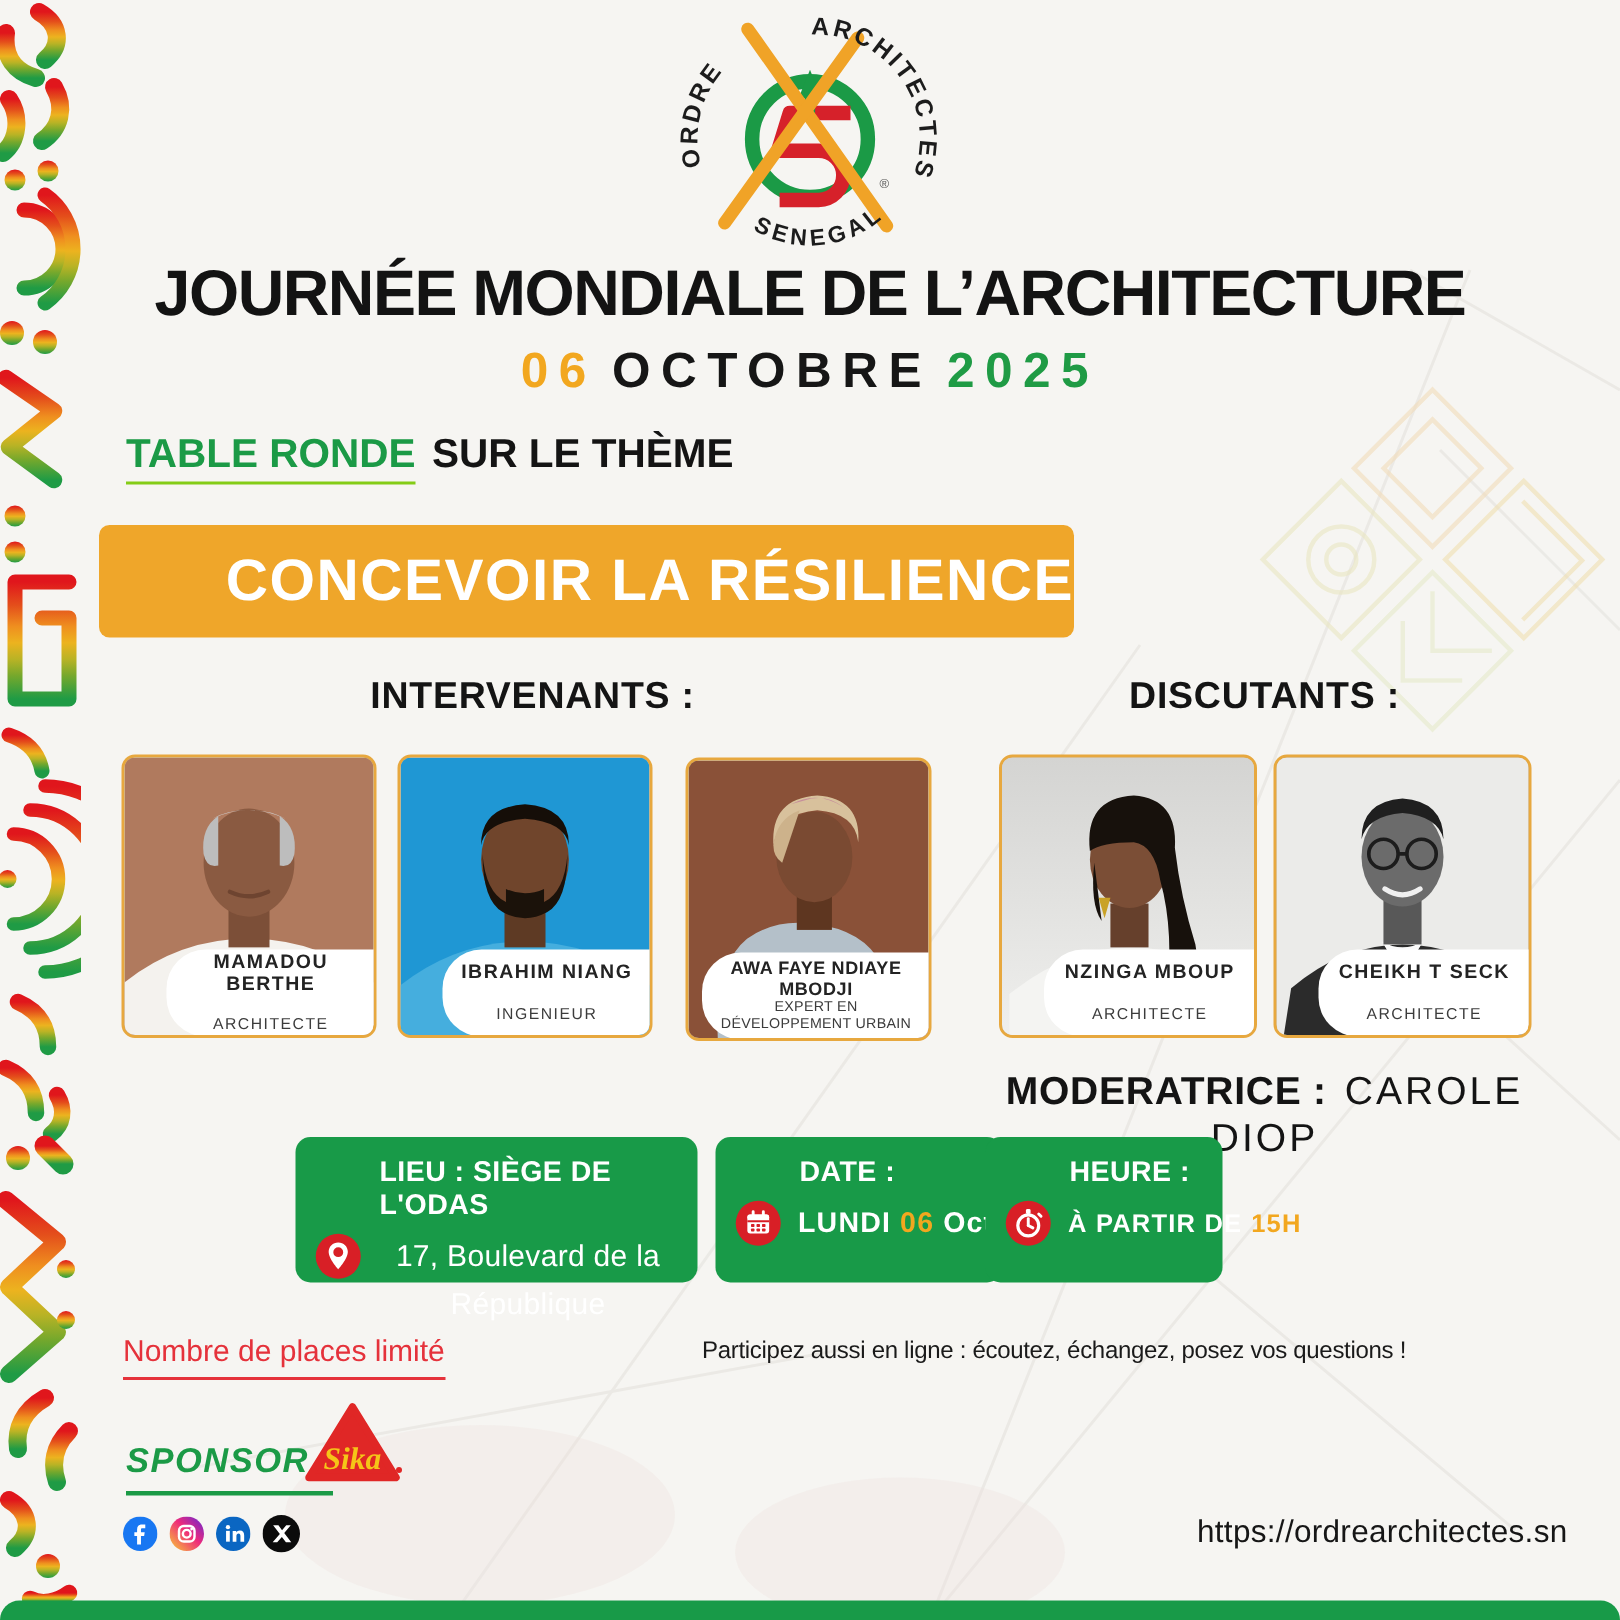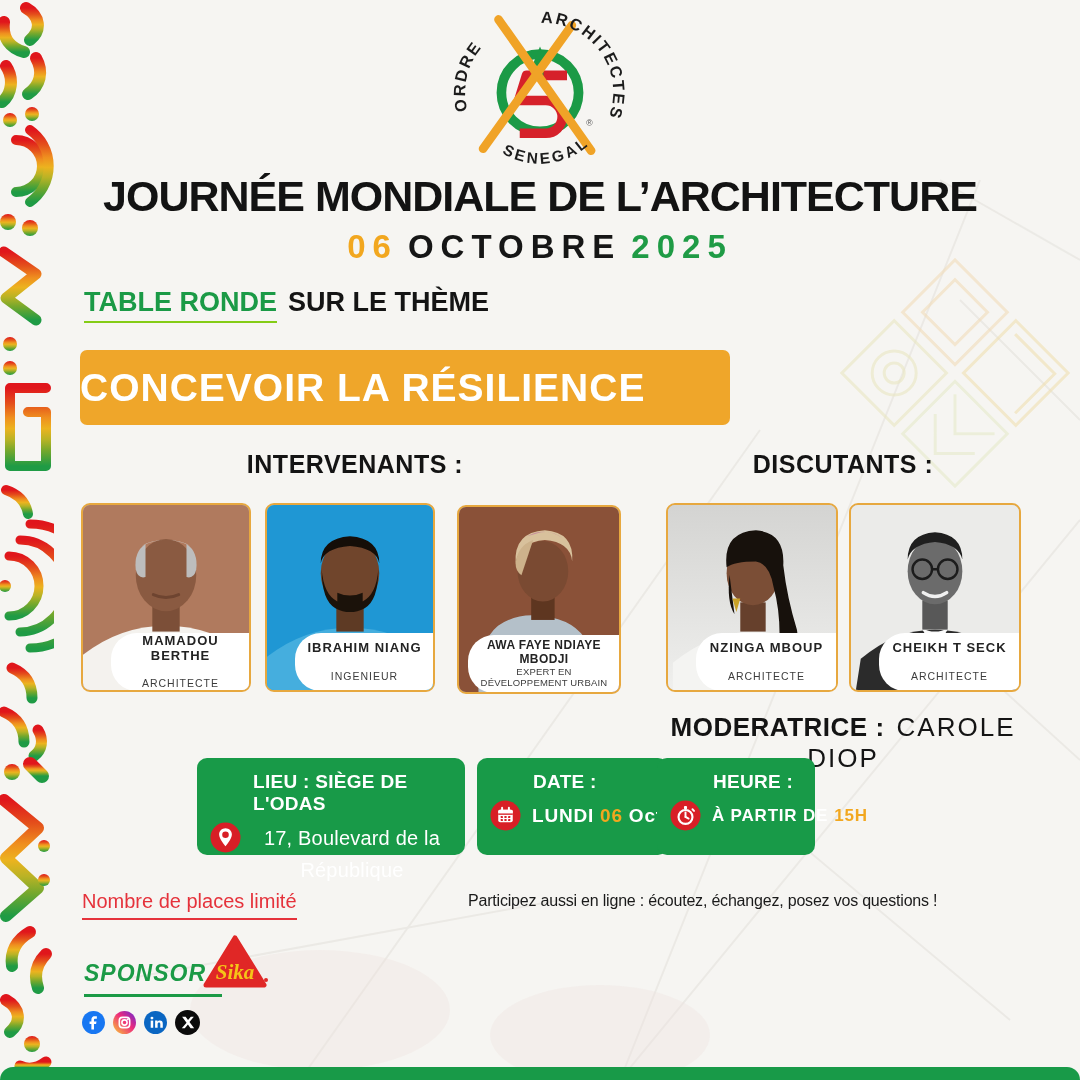--- a/index.html
+++ b/index.html
@@ -28,22 +28,22 @@
   }
   .dateline .d{color:#f2a71f;margin-right:10px;}
   .dateline .m{color:#161616;margin-right:10px;}
   .dateline .y{color:#1f9b45;}
 
   .themeline{position:absolute;left:84px;top:287px;font-size:27px;font-weight:bold;}
   .themeline .hl{color:#1b9a46;border-bottom:2px solid #84cc16;padding-bottom:4px;margin-right:11px;}
   .themeline .rest{color:#141414;}
 
   .banner{
-    position:absolute;left:80px;top:350px;width:650px;height:75px;
-    background:#efa62a;border-radius:7px;display:flex;align-items:center;justify-content:flex-start;
+    position:absolute;left:66px;top:350px;width:650px;height:75px;
+    background:#efa62a;border-radius:7px;display:flex;align-items:center;justify-content:flex-end;
   }
   .banner .txt{color:#fff;font-size:39px;font-weight:bold;letter-spacing:1px;}
 
   
   .grp{position:absolute;top:450px;font-size:25px;font-weight:bold;letter-spacing:.5px;text-align:center;}
   .grp.iv{left:85px;width:540px;}
   .grp.dc{left:665px;width:356px;}
 
   
   .card{
@@ -415,15 +415,16 @@
       <rect x="7" y="10" width="2.6" height="7.5" fill="#fff"></rect>
       <circle cx="8.3" cy="7.4" r="1.5" fill="#fff"></circle>
       <path d="M11.6 10h2.5v1.1c.4-.7 1.3-1.3 2.5-1.3 2 0 3 1.2 3 3.4v4.3h-2.6v-3.9c0-1.1-.4-1.7-1.3-1.7-.9 0-1.5.6-1.5 1.7v3.9h-2.6z" fill="#fff"></path>
     </svg>
     <svg class="si x" viewBox="0 0 24 24">
       <circle cx="12" cy="12" r="12" fill="#0b0b0b"></circle>
       <path d="M6.8 6.5h3.4l2.3 3.2 2.7-3.2h2.9l-4.2 5 4.5 6h-3.4l-2.6-3.5-3 3.5H6.5l4.6-5.3z" fill="#fff"></path>
     </svg>
   </div>
   <div class="handle">@ordrearchitectes</div>
+  <div class="url">https://ordrearchitectes.sn</div>
 
   <div class="bottom-bar"></div>
 </div>
 
 </body></html>

